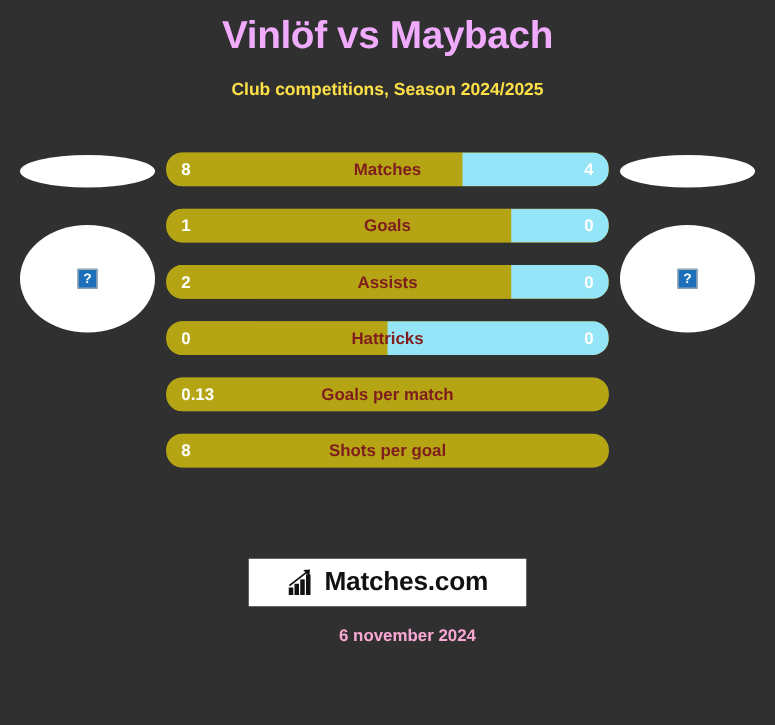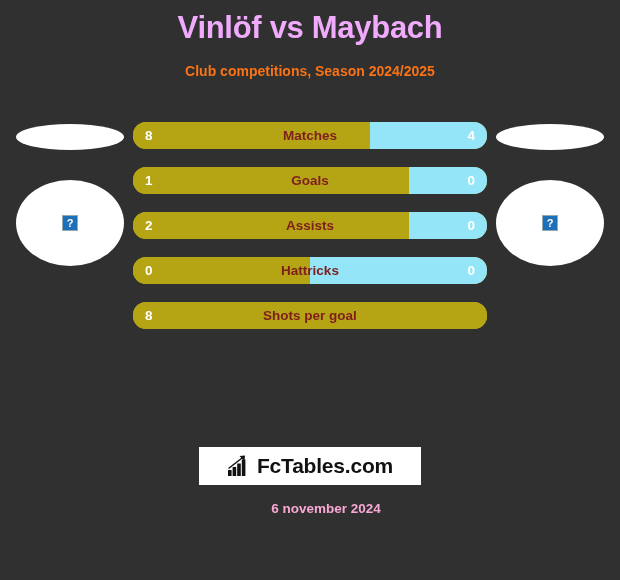--- a/index.html
+++ b/index.html
@@ -34,21 +34,21 @@
     letter-spacing: -0.3px;
     line-height: 40px;
     white-space: nowrap;
   }
   .subtitle {
     position: absolute;
     top: 62px;
     left: 0;
     width: 620px;
     text-align: center;
-    color: #f97316;
+    color: #fde047;
     font-size: 14px;
     font-weight: bold;
     line-height: 18px;
     white-space: nowrap;
   }
 
   
   .side {
     position: absolute;
     top: 118px;
@@ -234,32 +234,37 @@
       </div>
       <div class="bar-row">
         <div class="bar-fill-home" style="width: 50%;"></div>
         <div class="bar-fill-away" style="width: 50%;"></div>
         <div class="bar-value home">0</div>
         <div class="bar-label">Hattricks</div>
         <div class="bar-value away">0</div>
       </div>
       <div class="bar-row">
         <div class="bar-fill-home" style="width: 100%;"></div>
+        <div class="bar-value home">0.13</div>
+        <div class="bar-label">Goals per match</div>
+      </div>
+      <div class="bar-row">
+        <div class="bar-fill-home" style="width: 100%;"></div>
         <div class="bar-value home">8</div>
         <div class="bar-label">Shots per goal</div>
       </div>
     </div>
 
   <div class="logo">
     <svg class="logo-icon" viewBox="0 0 24 22">
       <rect x="1" y="15" width="3.6" height="6" fill="#111111"></rect>
       <rect x="5.6" y="12" width="3.6" height="9" fill="#111111"></rect>
       <rect x="10.2" y="8.5" width="3.6" height="12.5" fill="#111111"></rect>
       <rect x="14.8" y="4.5" width="3.6" height="16.5" fill="#111111"></rect>
       <path d="M1.5 13.5 L17 1.5" stroke="#111111" stroke-width="1.5" fill="none"></path>
       <path d="M12.5 1 L18 0.6 L17.4 6 Z" fill="#111111"></path>
     </svg>
-    <span class="logo-text">FcTables.com</span>
+    <span class="logo-text">Matches.com</span>
   </div>
 
   <div class="date">6 november 2024</div>
 
 </div>
 
 </body></html>

